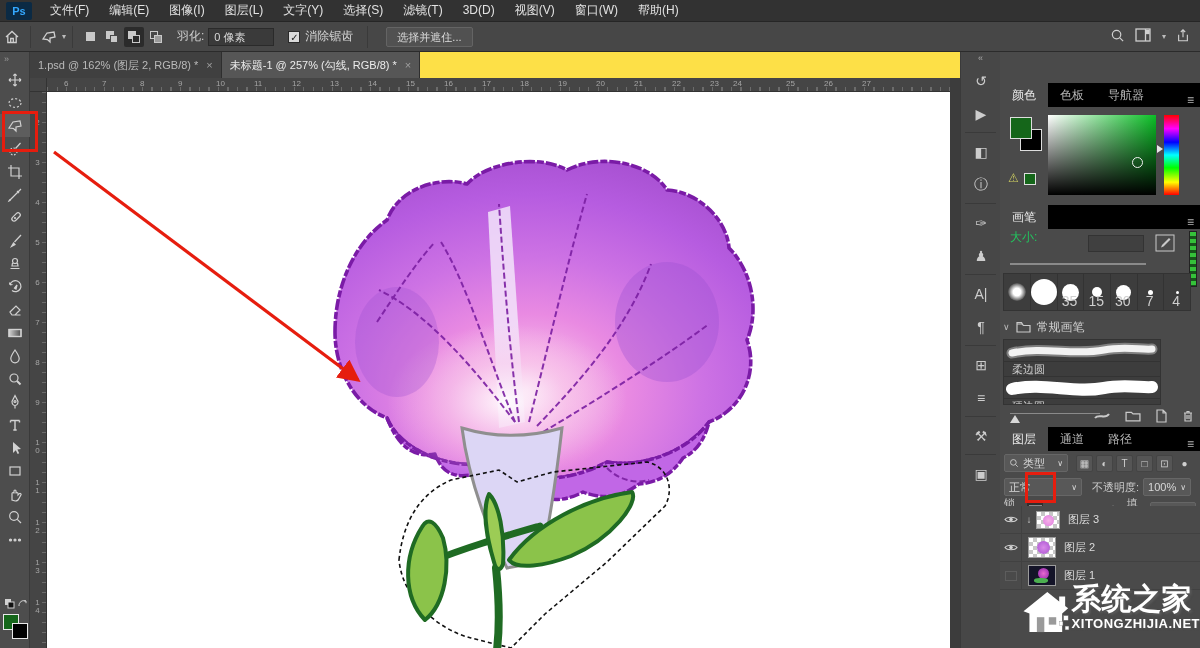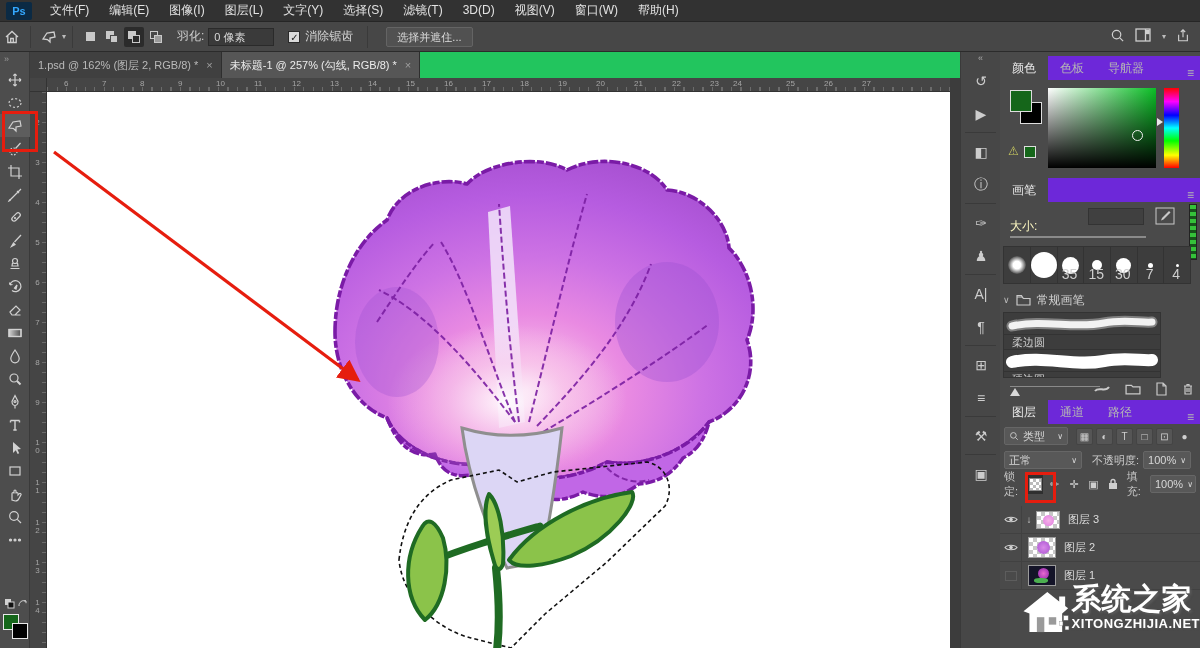--- a/index.html
+++ b/index.html
@@ -30,21 +30,21 @@
   .feather-input { width:66px; height:18px; background:#3a3a3a; border:1px solid #2a2a2a;
                    color:#d9d9d9; font-size:11px; padding-left:5px; line-height:16px; }
   .checkbox { width:12px; height:12px; background:#d9d9d9; border:1px solid #2a2a2a; color:#222;
               font-size:10px; line-height:11px; text-align:center; margin:0 5px 0 14px; }
   .sm-button { height:20px; padding:0 10px; background:#515151; border:1px solid #646464;
                border-radius:2px; color:#dcdcdc; font-size:11px; line-height:18px; margin-left:12px; }
   .ob-right { margin-left:auto; display:flex; align-items:center; gap:10px; padding-right:10px; }
   .ob-right svg { stroke:#cfcfcf; fill:none; stroke-width:1.3; }
 
   
-  .tabbar { position:absolute; left:30px; top:52px; width:930px; height:26px; background:#22c55e;
+  .tabbar { position:absolute; left:30px; top:52px; width:930px; height:26px; background:#fde047;
             display:flex; align-items:flex-end; }
   .doc-tab { height:26px; padding:0 8px; display:flex; align-items:center; gap:8px; font-size:11px;
              color:#b9b9b9; background:#404040; border-right:1px solid #2e2e2e; }
   .doc-tab.active { background:#565656; color:#ececec; }
   .tab-close { font-size:11px; color:#9f9f9f; }
 
   
   .toolbar { position:absolute; left:0; top:52px; width:30px; height:596px; background:#4d4d4d;
              border-right:1px solid #3a3a3a; }
   .tb-head { height:16px; color:#9a9a9a; font-size:9px; padding-left:4px; line-height:14px; letter-spacing:1px; }
@@ -75,21 +75,21 @@
   
   .dock { position:absolute; left:960px; top:52px; width:40px; height:596px; background:#474747;
           border-left:1px solid #3a3a3a; }
   .dock-collapse { height:12px; color:#a8a8a8; font-size:9px; text-align:center; line-height:12px; }
   .dock-btn { width:40px; height:33px; display:flex; align-items:center; justify-content:center;
               color:#cdcdcd; font-size:14px; }
   .dock-sep { height:1px; background:#3a3a3a; margin:2px 4px; }
 
   
   .panels { position:absolute; left:1000px; top:52px; width:200px; height:596px; background:#4a4a4a; }
-  .panel-tabs { display:flex; background:#6d28d9; height:24px; align-items:flex-end; font-size:12px; color:#b5b5b5; }
+  .panel-tabs { display:flex; background:#000000; height:24px; align-items:flex-end; font-size:12px; color:#b5b5b5;margin-top:27px; }
   .panel-tab { padding:0 12px; line-height:24px; }
   .panel-tab.active { background:#4a4a4a; color:#e8e8e8; }
   .panel-menu { margin-left:auto; color:#b5b5b5; padding-right:6px; font-size:12px; }
 
   
   .color-panel { position:absolute; left:0; top:4px; width:200px; height:122px; }
   .color-body { position:relative; height:98px; }
   .cp-fg { position:absolute; left:10px; top:10px; width:22px; height:22px; border:1px solid #dedede; z-index:2; }
   .cp-bg { position:absolute; left:20px; top:22px; width:22px; height:22px; border:1px solid #dedede; background:#000; }
   .cp-warn { position:absolute; left:8px; top:64px; color:#cfcf60; font-size:12px; }
@@ -98,21 +98,21 @@
               background:linear-gradient(to top,#000,rgba(0,0,0,0)),linear-gradient(to right,#fff,#0bbf26); }
   .sb-dot { position:absolute; left:84px; top:42px; width:11px; height:11px; border:1.5px solid #f2f2f2; border-radius:50%; }
   .hue-bar { position:absolute; left:164px; top:8px; width:15px; height:80px;
              background:linear-gradient(to bottom,#f00,#f0f 17%,#00f 34%,#0ff 50%,#0f0 66%,#ff0 84%,#f00); }
   .hue-ptr { position:absolute; left:157px; top:38px; width:0; height:0;
              border-top:4px solid transparent; border-bottom:4px solid transparent; border-left:6px solid #e8e8e8; }
 
   
   .brush-panel { position:absolute; left:0; top:126px; width:200px; height:268px; }
   .bp-body { position:relative; height:198px; }
-  .bp-size-label { position:absolute; left:10px; top:16px; color:#fef9c3; }
+  .bp-size-label { position:absolute; left:10px; top:0; color:#22c55e; }
   .bp-size-box { position:absolute; left:88px; top:6px; width:56px; height:17px; background:#404040; border:1px solid #333; }
   .bp-panel-icon { position:absolute; left:154px; top:4px; width:22px; height:20px; }
   .bp-slider { position:absolute; left:10px; top:34px; width:136px; height:2px; background:#8a8a8a; }
   .bp-green-strip { position:absolute; left:189px; top:2px; width:8px; height:56px; border:1px solid #222;
                     background:repeating-linear-gradient(180deg,#35c23a 0 4px,#17541b 4px 7px); }
   .bp-presets { position:absolute; left:3px; top:44px; width:188px; height:38px; display:flex; background:#3d3d3d; border:1px solid #333; }
   .bp-cell { flex:1; border-right:1px solid #333; position:relative; display:flex; align-items:center; justify-content:center; }
   .bp-cell .num { position:absolute; bottom:1px; right:2px; left:0; text-align:center; font-size:14px; color:#cfcfcf; }
   .dotc { background:#fff; border-radius:50%; }
   .soft { width:18px; height:18px; border-radius:50%;

